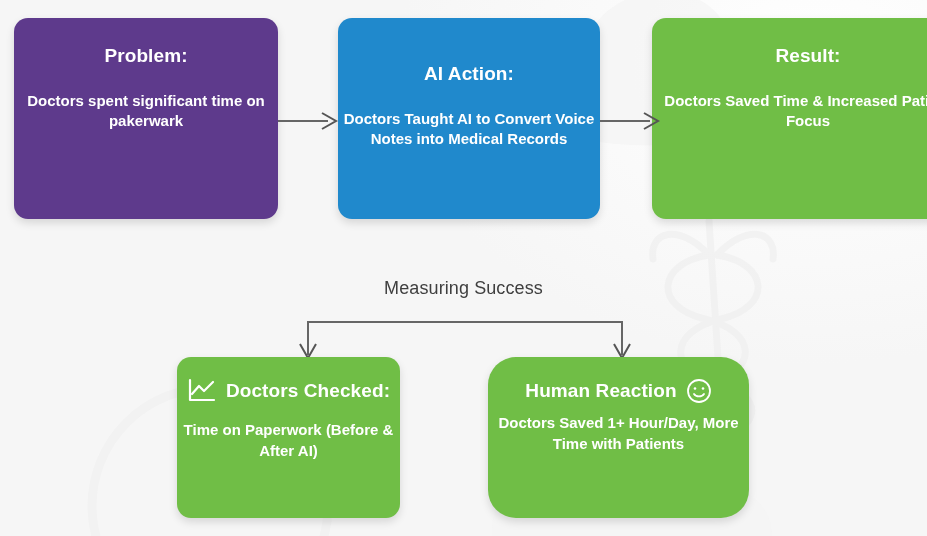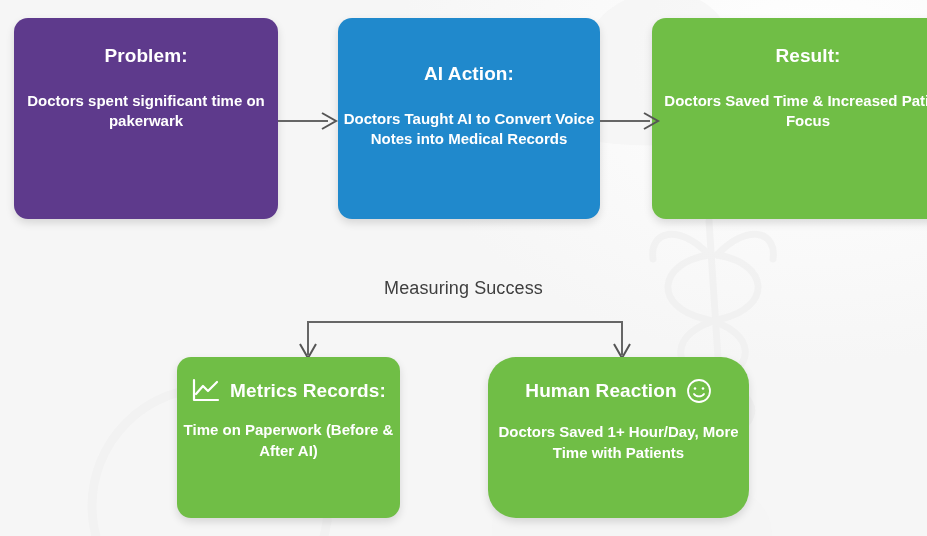--- a/index.html
+++ b/index.html
@@ -69,21 +69,21 @@
   #box-human    { left: 488px; top: 357px; width: 261px; height: 161px; background: #70BE46; padding-top: 21px; border-radius: 28px; }
 
   .title-row {
     display: flex;
     align-items: center;
     justify-content: center;
     gap: 9px;
   }
   .title-row .icon { display: block; flex: 0 0 auto; }
   #box-metrics .box-body { margin-top: 16px; }
-  #box-human   .box-body { margin-top: 18px; }
+  #box-human   .box-body { margin-top: 9px; }
 
   
   .connector { position: absolute; pointer-events: none; }
   #arrow-1 { left: 278px; top: 108px; }
   #arrow-2 { left: 600px; top: 108px; }
   #fork    { left: 295px; top: 313px; }
 
   .fork-label {
     position: absolute;
     left: 0; right: 0;
@@ -157,21 +157,21 @@
     <path d="M5 31 L 13 45 L 21 31" fill="none" stroke="#555" stroke-width="2"></path>
     <path d="M319 31 L 327 45 L 335 31" fill="none" stroke="#555" stroke-width="2"></path>
   </svg>
 
   <div class="box" id="box-metrics">
     <div class="title-row">
       <svg class="icon" width="30" height="26" viewBox="0 0 30 26">
         <path d="M3 2 L 3 22 L 27 22" fill="none" stroke="#ffffff" stroke-width="2.2" stroke-linecap="round" stroke-linejoin="round"></path>
         <path d="M5 16 L 12 8 L 17 13 L 26 4" fill="none" stroke="#ffffff" stroke-width="2.2" stroke-linecap="round" stroke-linejoin="round"></path>
       </svg>
-      <span class="box-title">Metrics Records:</span>
+      <span class="box-title">Doctors Checked:</span>
     </div>
     <div class="box-body">Time on Paperwork (Before &amp; After AI)</div>
   </div>
 
   <div class="box" id="box-human">
     <div class="title-row">
       <span class="box-title">Human Reaction</span>
       <svg class="icon" width="26" height="26" viewBox="0 0 26 26">
         <circle cx="13" cy="13" r="11" fill="none" stroke="#ffffff" stroke-width="1.8"></circle>
         <circle cx="9" cy="10.5" r="1.3" fill="#ffffff"></circle>

